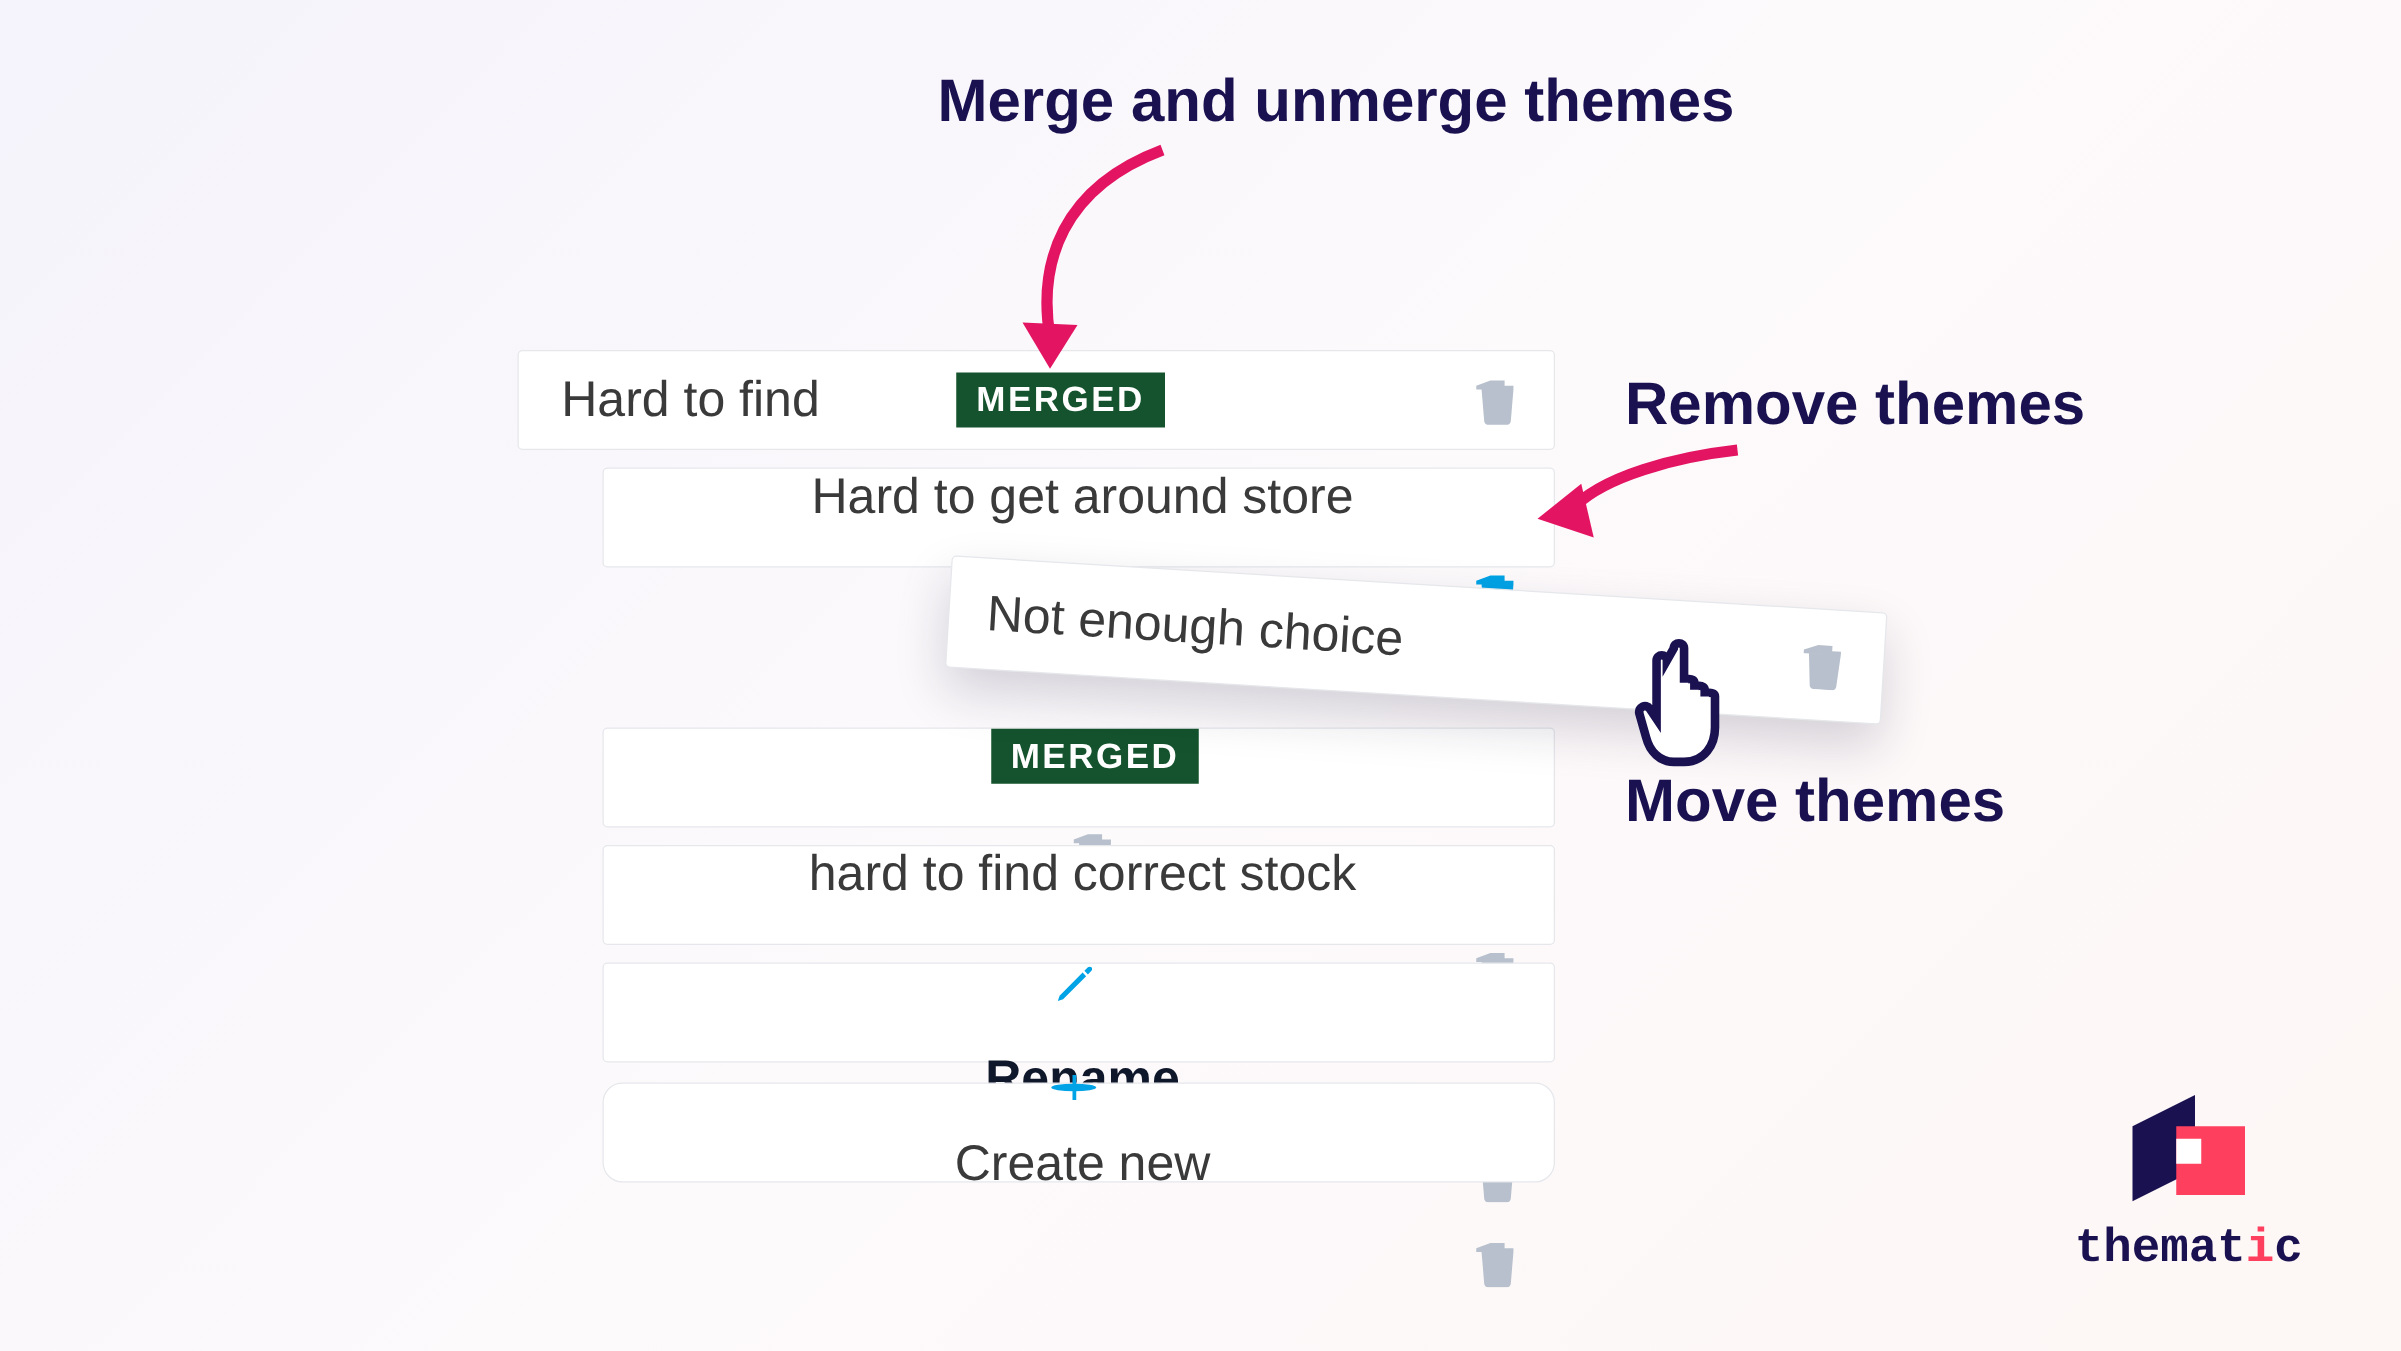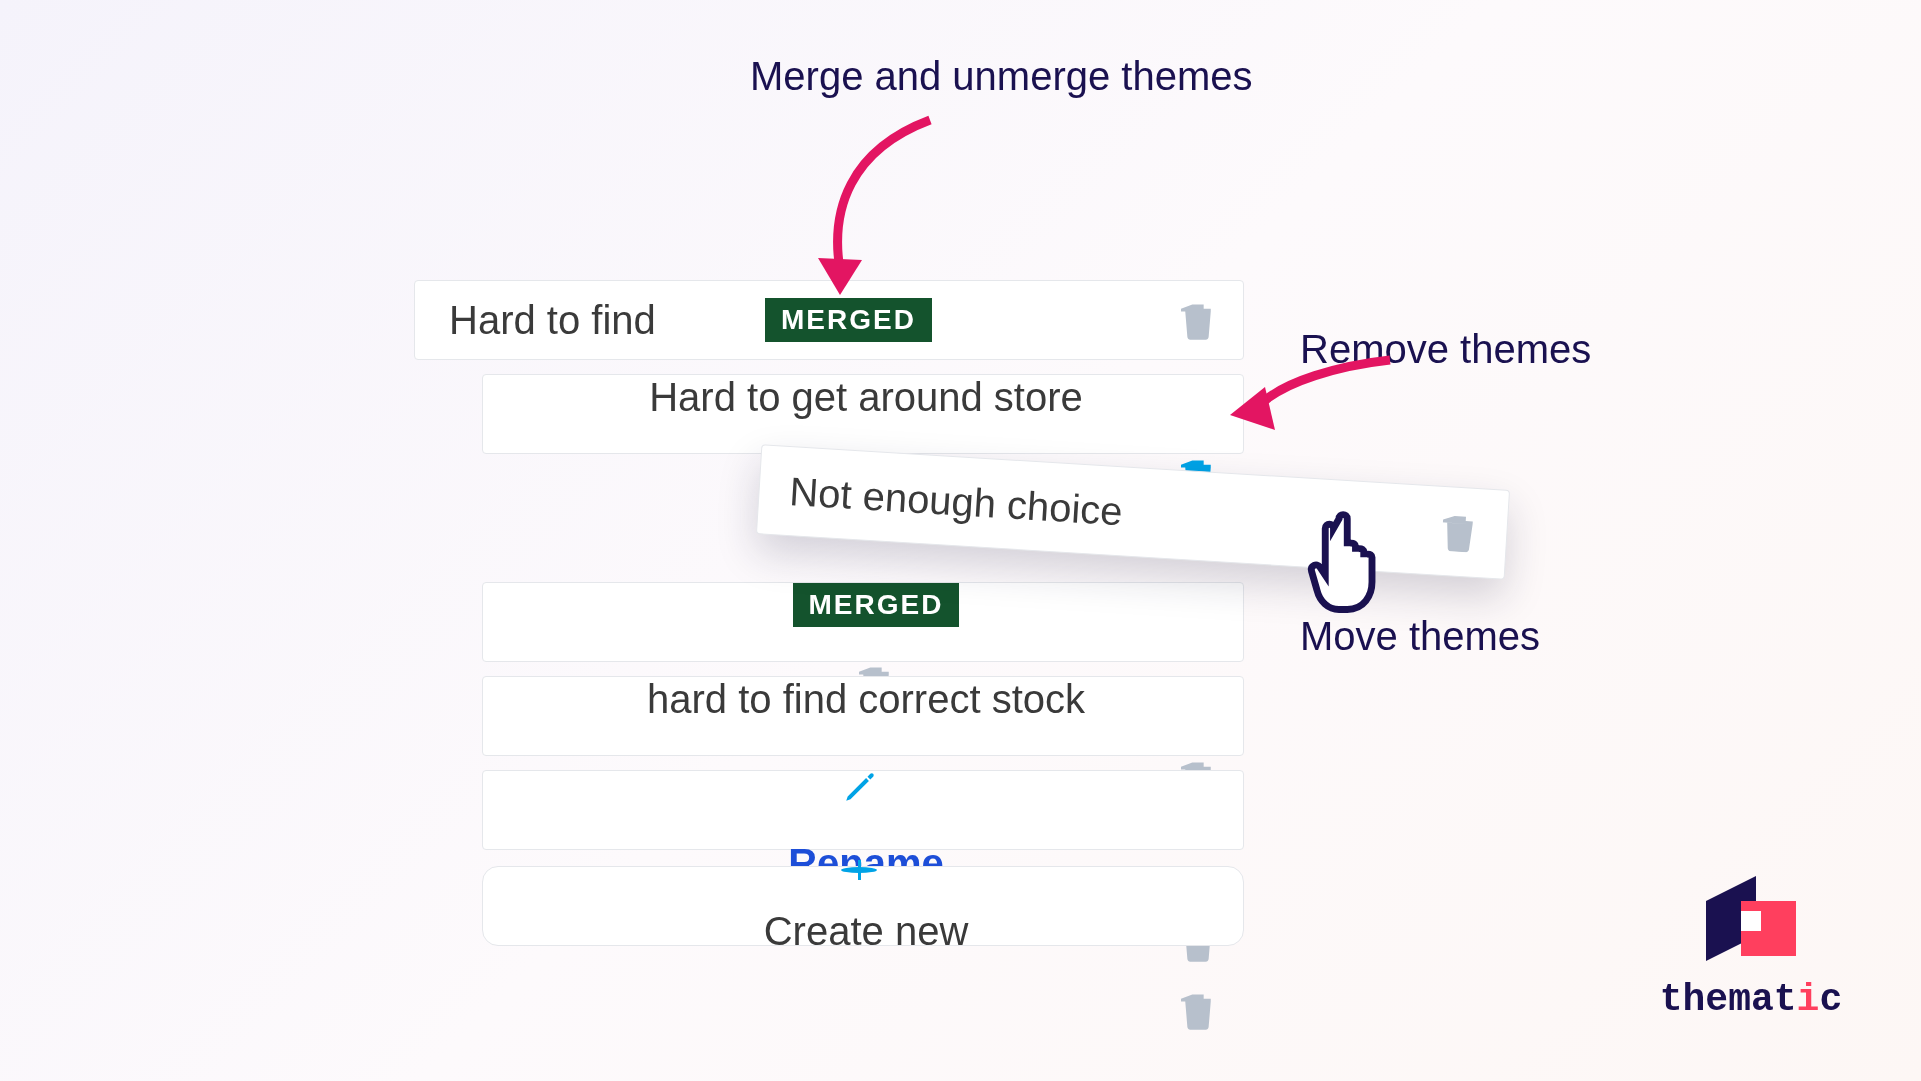--- a/index.html
+++ b/index.html
@@ -6,22 +6,22 @@
   body {
     width: 1921px;
     height: 1081px;
     background: linear-gradient(135deg, #f5f3fb 0%, #fdfafc 50%, #fdf7f5 100%);
     font-family: -apple-system, BlinkMacSystemFont, "Segoe UI", Helvetica, Arial, sans-serif;
     position: relative;
     overflow: hidden;
   }
   .callout {
     position: absolute;
-    font-size: 40px;
-    font-weight: 400;
+    font-size: 48px;
+    font-weight: 700;
     color: #1a1150;
     text-align: center;
   }
   .theme-list {
     position: absolute;
     left: 414px;
     top: 280px;
     width: 830px;
   }
   .theme-row {
@@ -76,21 +76,21 @@
     border: 3px solid #00a3e6; border-radius: 50%;
     color: #00a3e6; font-weight: 700;
     position: relative;
   }
   .plus-icon::before {
     content: ""; position: absolute; width: 20px; height: 3px; background:#00a3e6;
   }
   .plus-icon::after {
     content: ""; position: absolute; width: 3px; height: 20px; background:#00a3e6;
   }
-  .rename-text { font-weight: 700; color: #1d4ed8; font-size: 40px; }
+  .rename-text { font-weight: 700; color: #0f172a; font-size: 40px; }
   .dragging-row {
     position: absolute;
     left: 758px;
     top: 467px;
     width: 750px;
     height: 90px;
     background: #fff;
     border: 1px solid #e5e7eb;
     border-radius: 4px;
     box-shadow: 0 18px 40px rgba(30,30,60,0.18);
@@ -129,21 +129,21 @@
   }
   .logo-text {
     font-size: 38px; font-weight: 700; color: #1a1150;
   }
   .logo-text .accent { color: #ff3f5e; }
 </style>
 </head>
 <body>
 
 <div class="callout" style="left:750px; top:54px;">Merge and unmerge themes</div>
-<div class="callout" style="left:1300px; top:296px;margin-top:31px;">Remove themes</div>
+<div class="callout" style="left:1300px; top:296px;">Remove themes</div>
 <div class="callout" style="left:1300px; top:614px;">Move themes</div>
 
 <div class="arrow" style="left:810px; top:110px; width:160px; height:190px;">
   <svg viewBox="0 0 160 190">
     <path d="M120 10 C 40 40, 20 100, 30 160"></path>
     <polygon class="arrow-head" points="30,185 8,148 52,150"></polygon>
   </svg>
 </div>
 
 <div class="arrow" style="left:1225px; top:355px; width:170px; height:90px;">

